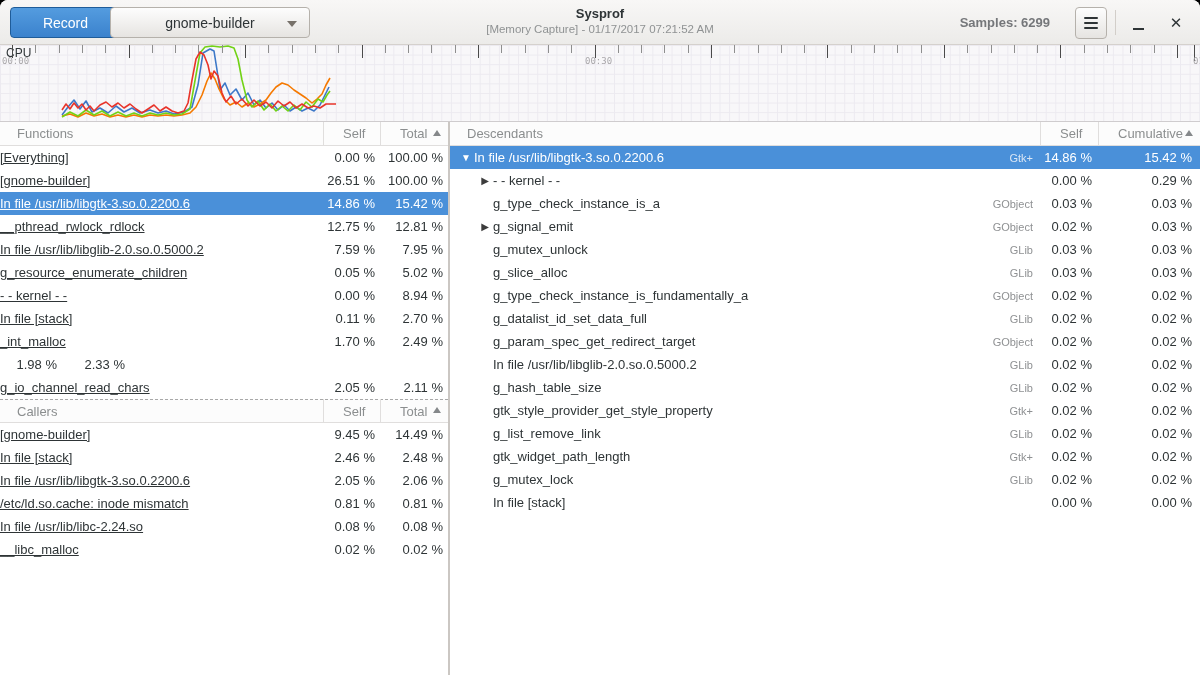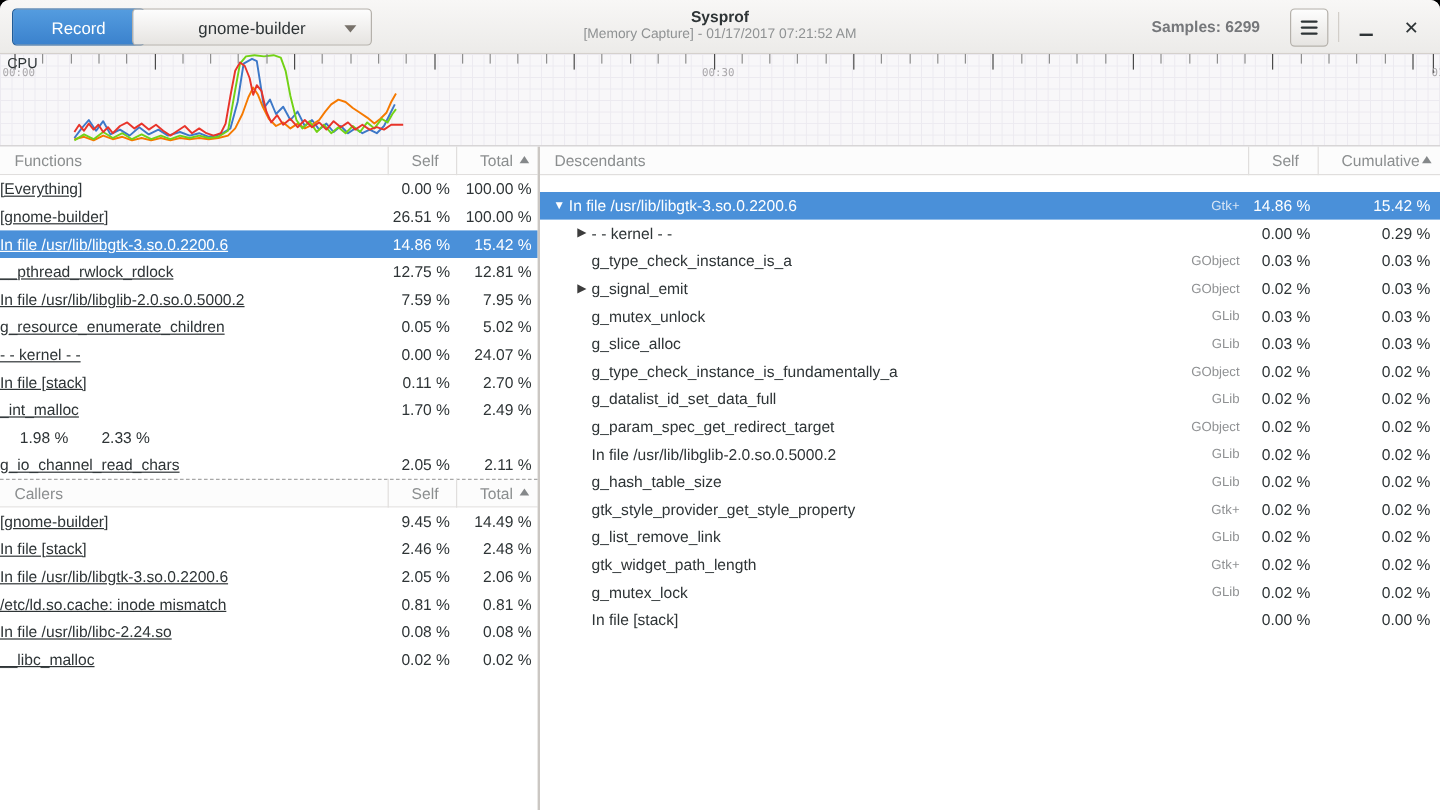--- a/index.html
+++ b/index.html
@@ -43,25 +43,25 @@
   .cpu-label { position:absolute; left:6px; top:1px; font-size:12px; color:#2e3436; }
   .tlabel { position:absolute; top:11px; font-size:9px; color:#aaa8ab;
     font-family:"DejaVu Sans Mono",monospace; }
   .tick { position:absolute; top:0; width:1px; background:#8e8e8e; }
   .tick.major { background:#4a4a4a; }
 
   
   .main { flex:1; display:flex; background:#fff; }
   .left-pane { width:448px; flex:0 0 448px; display:flex; flex-direction:column; }
   .pane-divider { width:2px; flex:0 0 2px; background:#cbc7c3; }
-  .right-pane { flex:1; display:flex; flex-direction:column;gap:14px; }
+  .right-pane { flex:1; display:flex; flex-direction:column; }
 
   .thead { height:24px; flex:0 0 24px; display:flex; align-items:center; background:#fcfcfc;
     border-bottom:1px solid #e0dedd; color:#8b8e8f; font-size:13px; }
-  .thead .hlabel { flex:1; padding-left:12px; }
+  .thead .hlabel { flex:1; padding-left:17px; }
   .thead .hcell { border-left:1px solid #e0dedd; height:24px; display:flex; align-items:center;
     padding-left:19px; position:relative; }
   .h-self-l { width:57px; } .h-total-l { width:68px; }
   .h-self-r { width:58px; } .h-cum-r { width:102px; }
   .sort-arrow { position:absolute; right:7px; top:8px; width:0; height:0;
     border-left:4.5px solid transparent; border-right:4.5px solid transparent;
     border-bottom:6px solid #85888a; }
 
   .tbody { background:#fff; }
   .trow { height:23px; display:flex; align-items:center; font-size:13px; color:#2e3436; }
@@ -219,21 +219,21 @@
               <span class="cn total">7.95 %</span>
             </div>
             <div class="trow">
               <span class="cl">g_resource_enumerate_children</span>
               <span class="cn self">0.05 %</span>
               <span class="cn total">5.02 %</span>
             </div>
             <div class="trow">
               <span class="cl">- - kernel - -</span>
               <span class="cn self">0.00 %</span>
-              <span class="cn total">24.07 %</span>
+              <span class="cn total">8.94 %</span>
             </div>
             <div class="trow">
               <span class="cl">In file [stack]</span>
               <span class="cn self">0.11 %</span>
               <span class="cn total">2.70 %</span>
             </div>
             <div class="trow">
               <span class="cl">_int_malloc</span>
               <span class="cn self">1.70 %</span>
               <span class="cn total">2.49 %</span>

